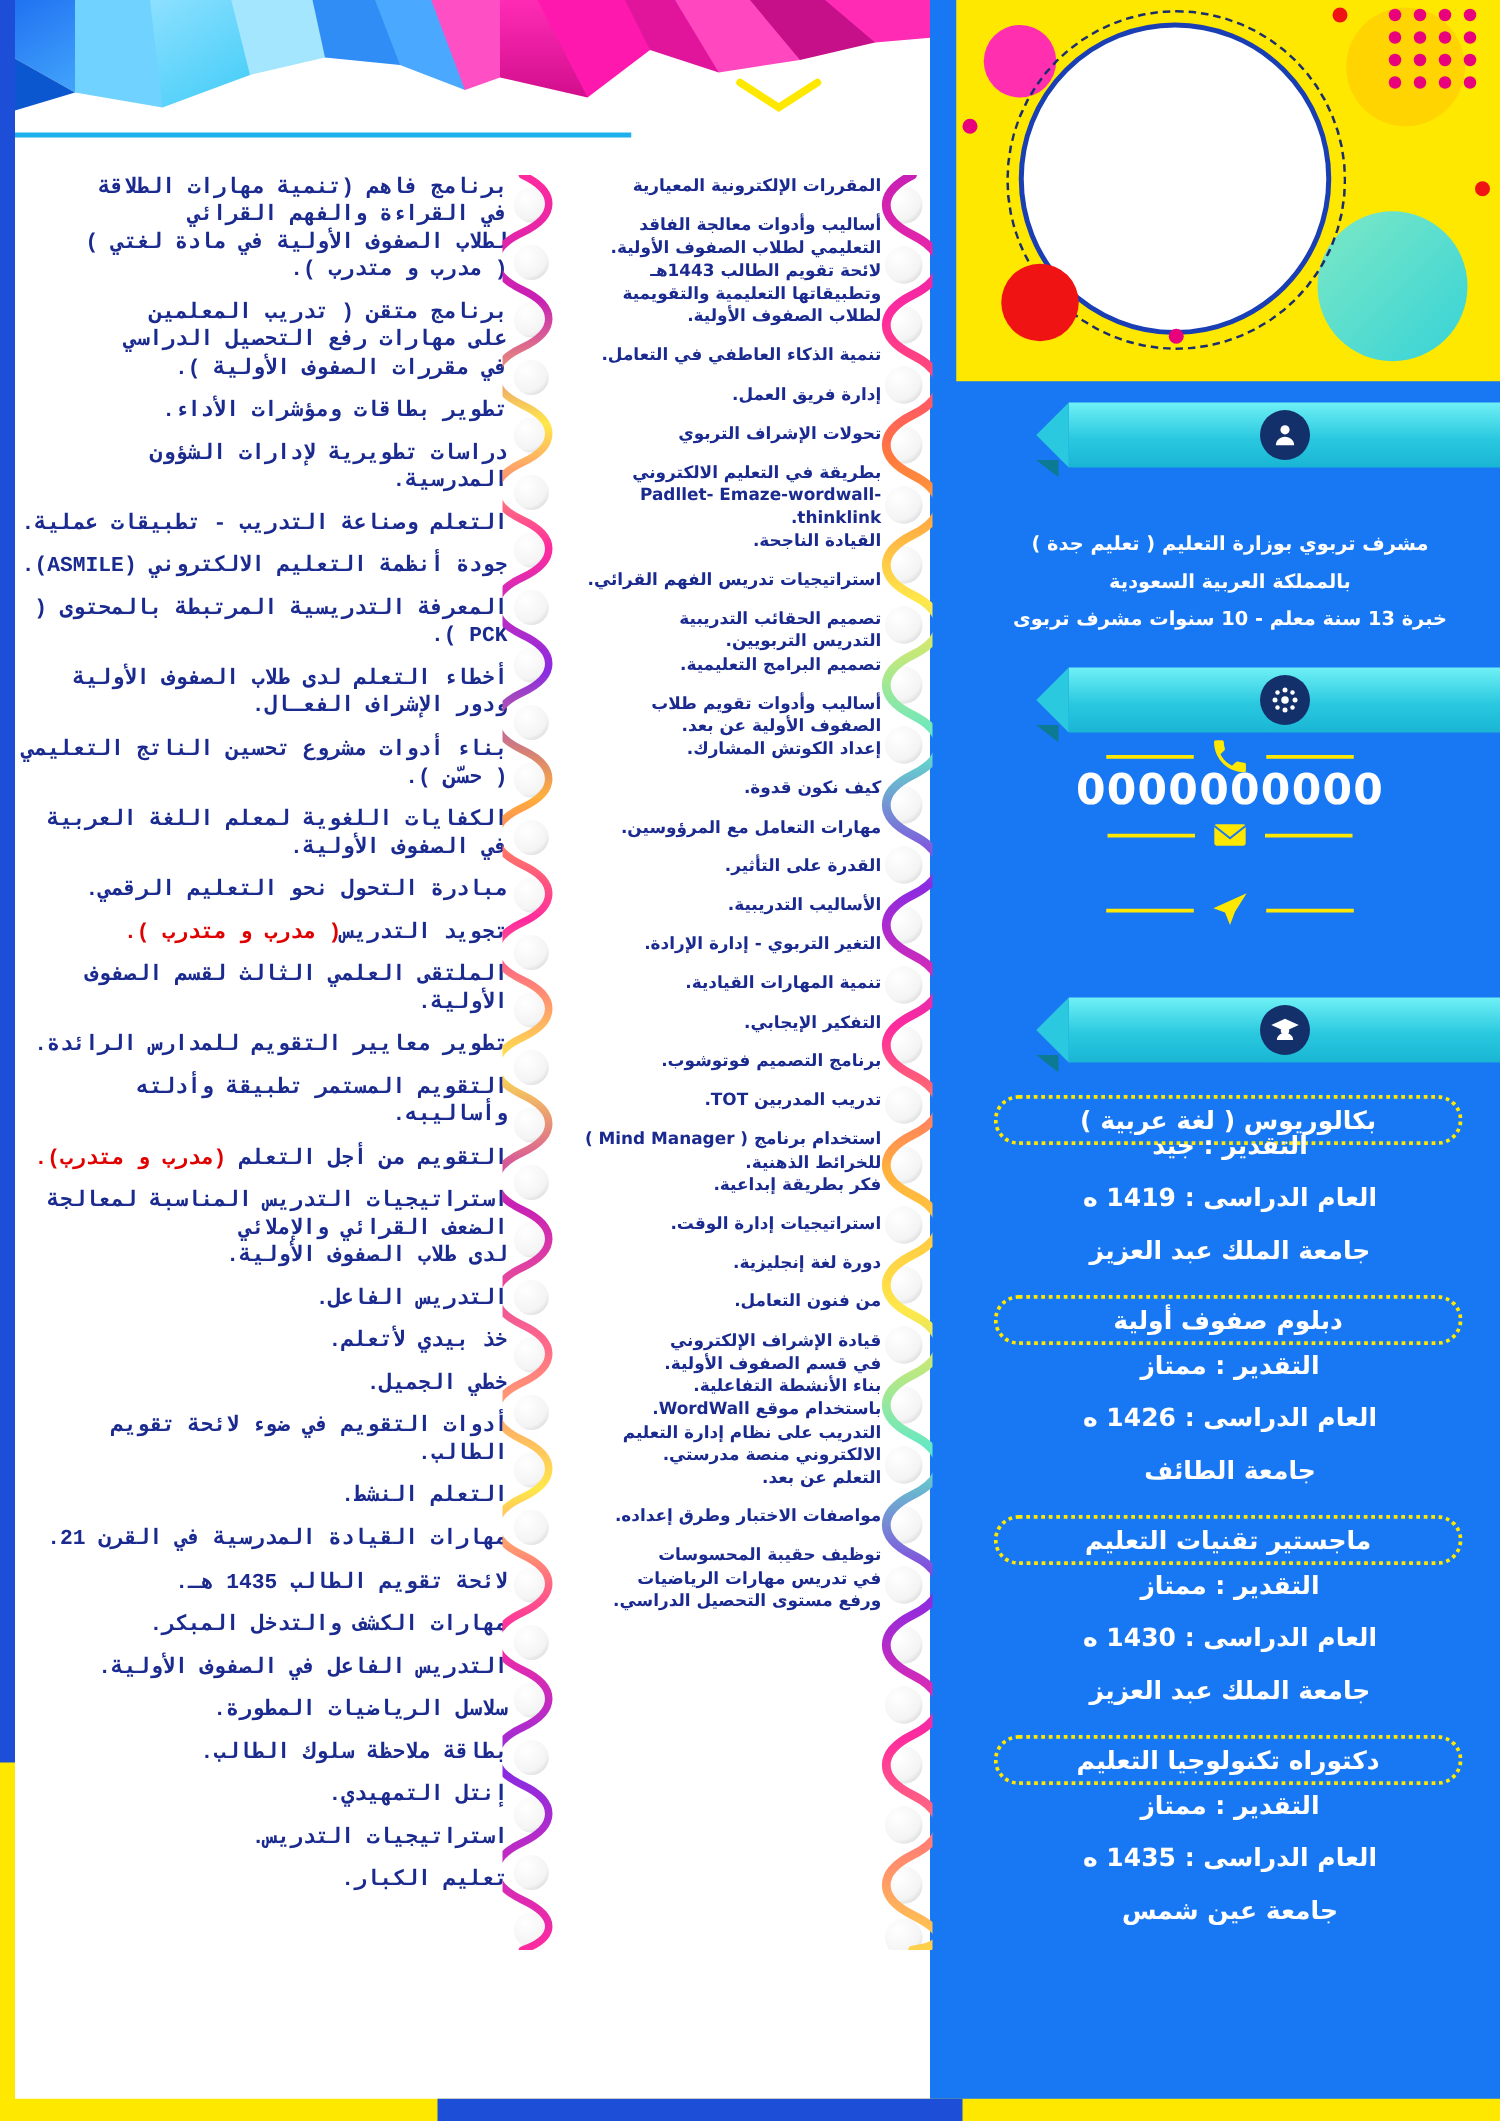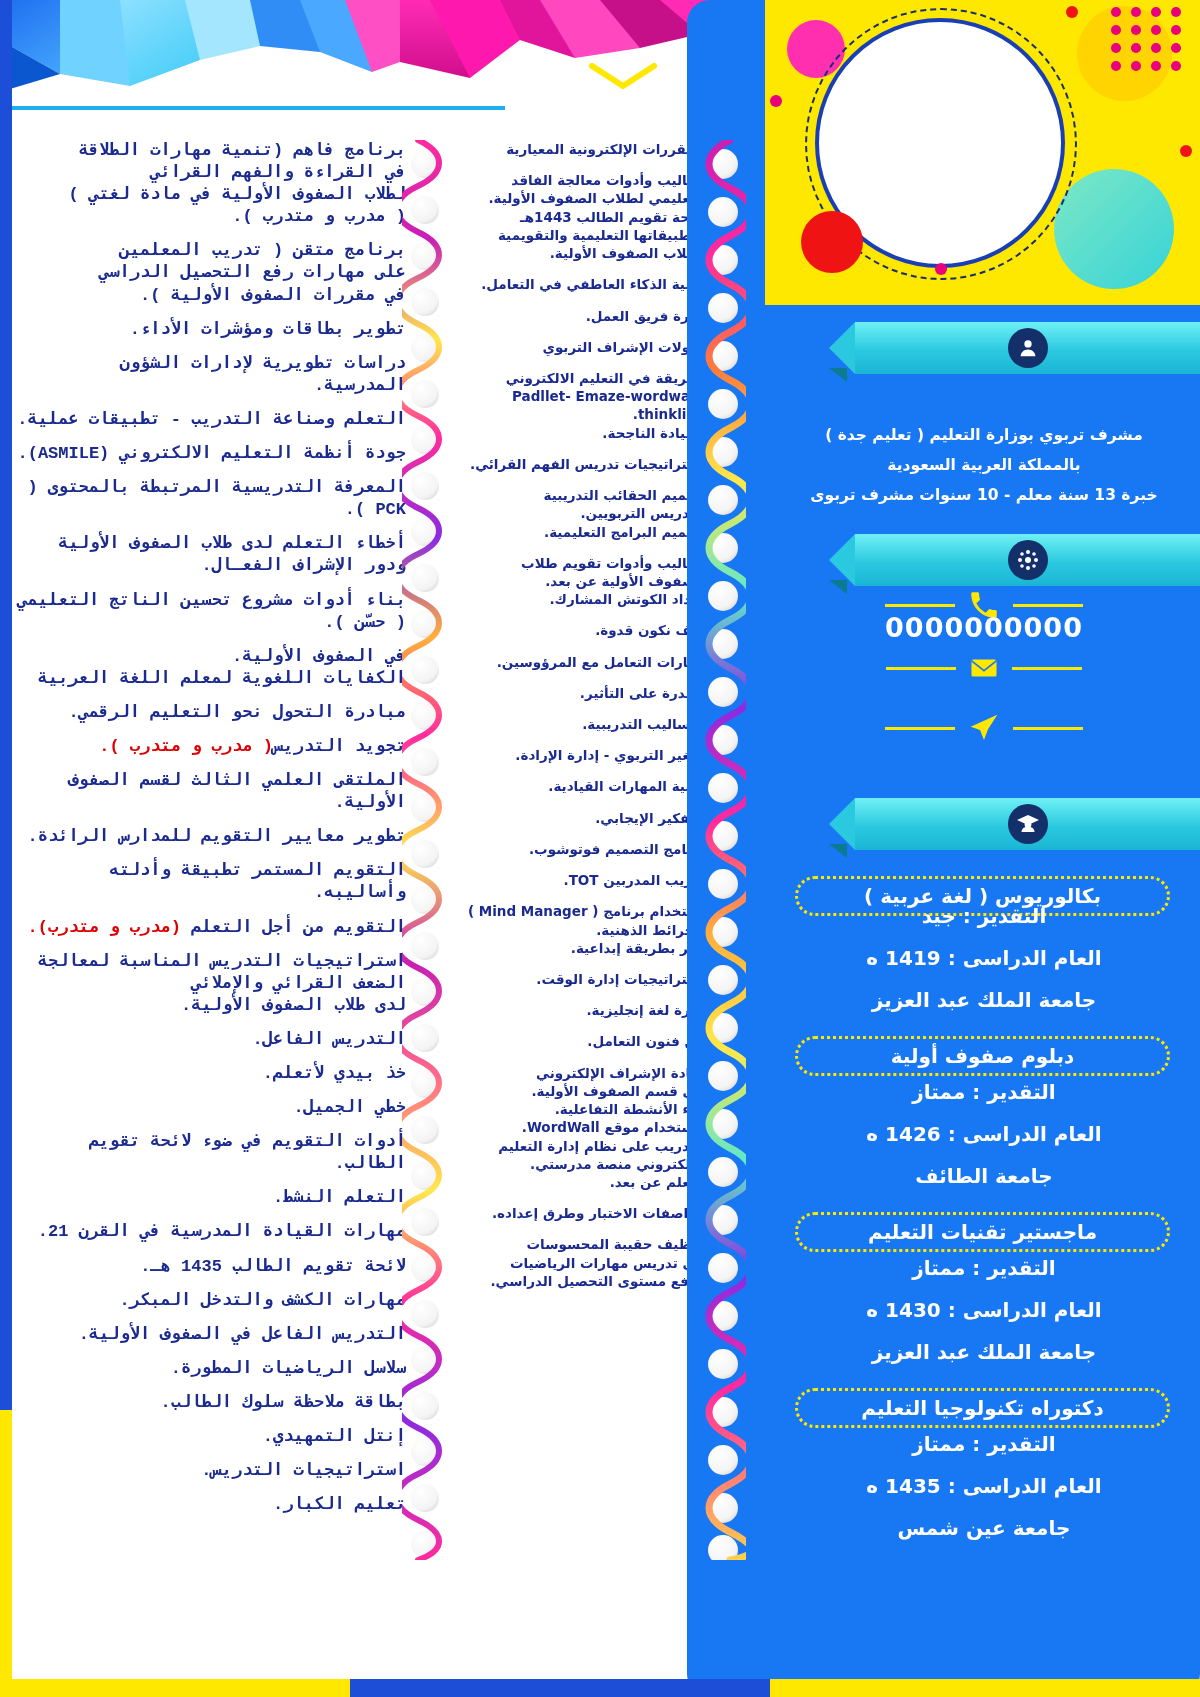--- a/index.html
+++ b/index.html
@@ -60,25 +60,24 @@
     left: 350px; bottom: 0;
     width: 420px; height: 18px;
     background: #1d4ed8;
     z-index: 7;
   }
 
   
   .right-panel {
     position: absolute;
     top: 0; right: 0;
-    width: 513px;
+    width: 456px;
     height: 1697px;
     background: #1877f2;
     z-index: 2;
-    border-radius: 23px;
   }
 
   
   .photo-block {
     position: absolute;
     top: 0; right: 0;
     width: 435px;
     height: 305px;
     background: #ffe800;
     overflow: hidden;
@@ -215,21 +214,21 @@
     width: 70px;
     background: #ffe800;
   }
   .contact-ico { color: #ffe800; display:flex; align-items:center; }
   .phone-number {
     position: absolute;
     right: 16px;
     width: 400px;
     text-align: center;
     color: #ffffff;
-    font-size: 27px;
+    font-size: 34px;
     font-weight: 700;
     letter-spacing: 1px;
     direction: ltr;
   }
 
   
   .edu-title {
     position: absolute;
     right: 30px;
     width: 375px;
@@ -675,22 +674,22 @@
         <div>أخطاء التعلم لدى طلاب الصفوف الأولية</div>
         <div>ودور الإشراف الفعـال.</div>
       </div>
       <div class="spacer" style="height: 12px;"></div>
       <div class="item">
         <div>بناء أدوات مشروع تحسين الناتج التعليمي</div>
         <div>( حسّن ).</div>
       </div>
       <div class="spacer" style="height: 12px;"></div>
       <div class="item">
+        <div>الكفايات اللغوية لمعلم اللغة العربية</div>
         <div>في الصفوف الأولية.</div>
-        <div>الكفايات اللغوية لمعلم اللغة العربية</div>
       </div>
       <div class="spacer" style="height: 12px;"></div>
       <div class="item">
         <div>مبادرة التحول نحو التعليم الرقمي.</div>
       </div>
       <div class="spacer" style="height: 12px;"></div>
       <div class="item">
         <div><span>تجويد التدريس</span><span class="red">( مدرب و متدرب ).</span></div>
       </div>
       <div class="spacer" style="height: 12px;"></div>

